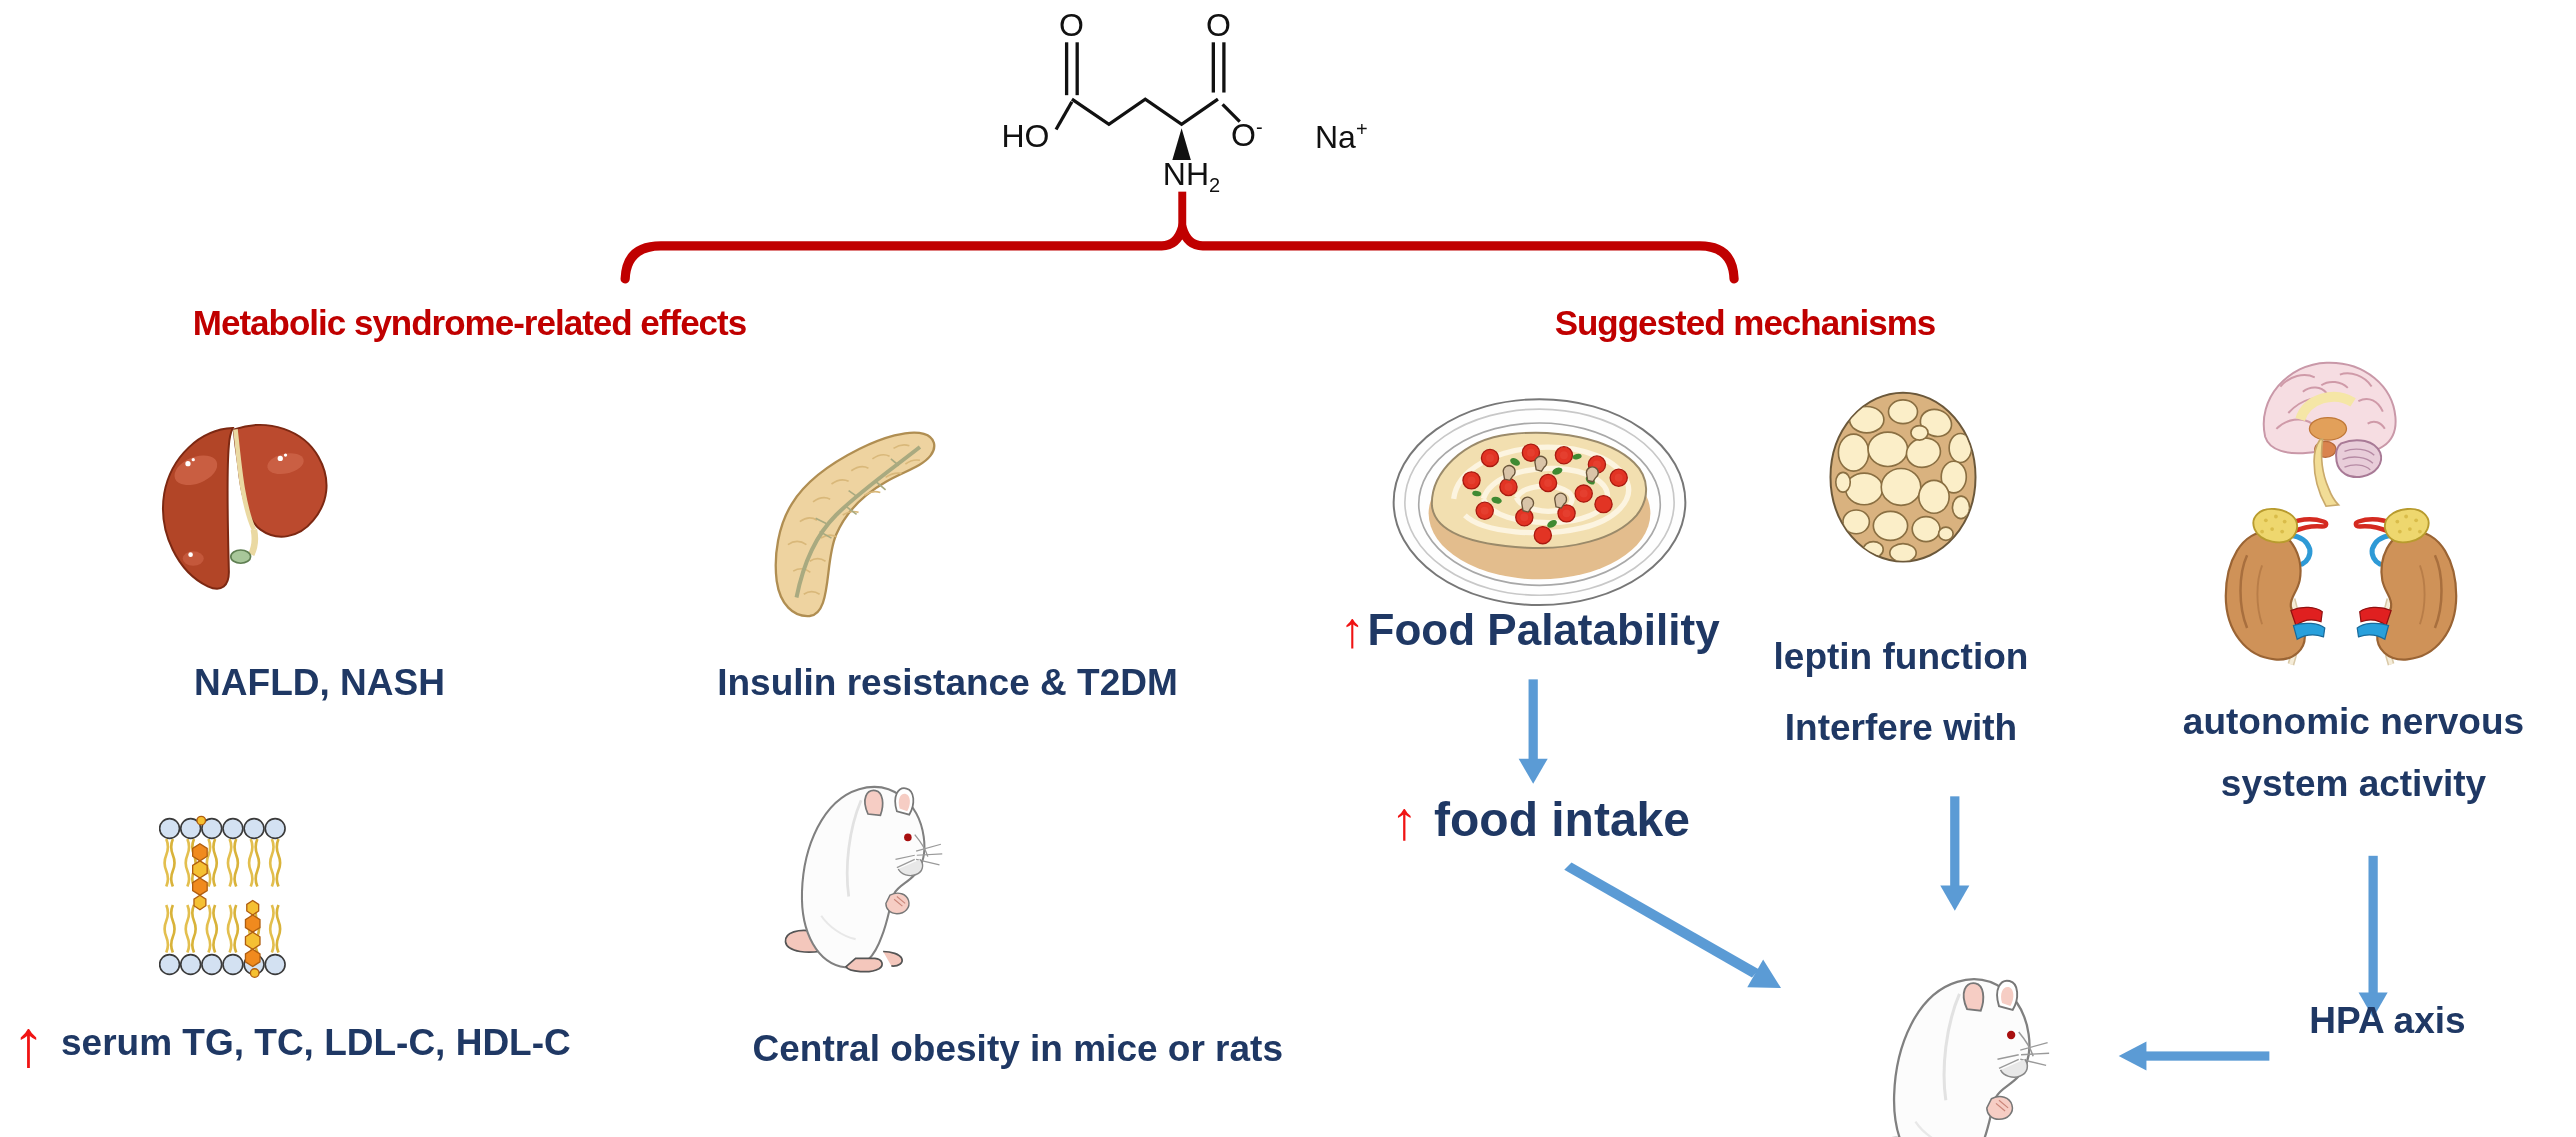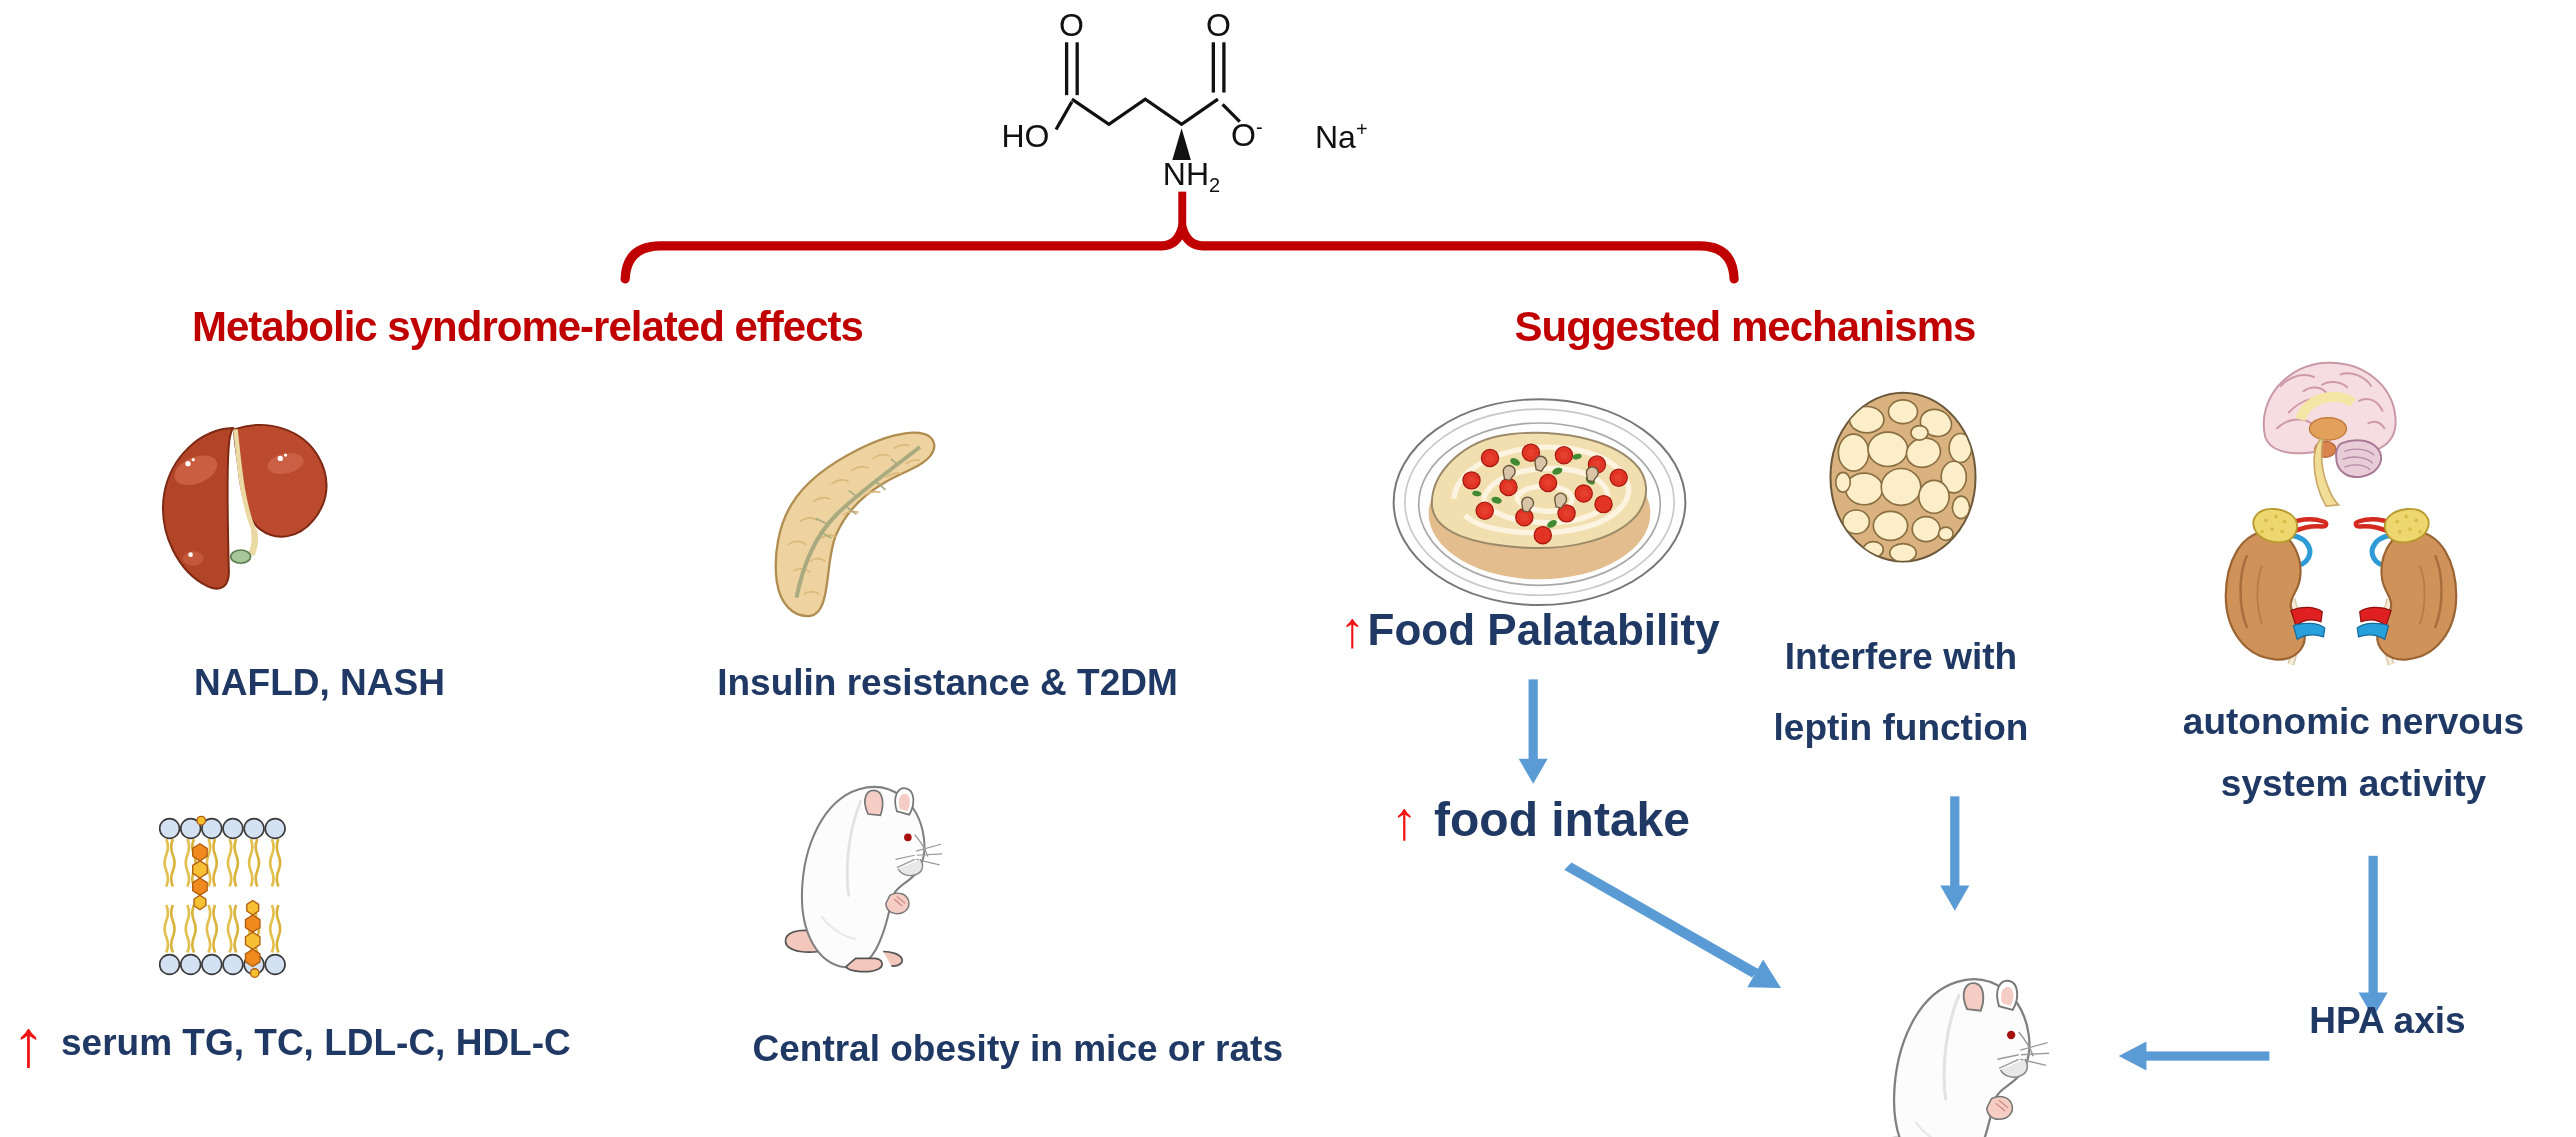--- a/index.html
+++ b/index.html
@@ -5,21 +5,21 @@
   html,body{margin:0;padding:0;}
   body{
     width:2576px;height:1138px;position:relative;overflow:hidden;
     background:#ffffff;
     font-family:"Liberation Sans", sans-serif;
   }
   .abs{position:absolute;}
   .art{position:absolute;}
   svg{display:block;}
   .heading{
-    position:absolute;color:#c00000;font-weight:bold;font-size:42px;
+    position:absolute;color:#c00000;font-weight:bold;font-size:35px;
     letter-spacing:-1px;text-align:center;white-space:nowrap;
   }
   .lbl{
     position:absolute;color:#1f3864;font-weight:bold;font-size:37px;
     text-align:center;white-space:nowrap;
   }
   .lbl.multiline{white-space:normal;}
   .atom{
     position:absolute;color:#111111;font-size:32px;font-weight:normal;
     text-align:center;white-space:nowrap;
@@ -340,22 +340,22 @@
       <ellipse cx="96" cy="206" rx="26" ry="22"></ellipse>
         <ellipse cx="150" cy="211" rx="21" ry="19"></ellipse>
       <ellipse cx="115" cy="247" rx="20" ry="14"></ellipse>
         <ellipse cx="70" cy="242" rx="15" ry="12"></ellipse>
       <ellipse cx="180" cy="218" rx="11" ry="10"></ellipse>
         <ellipse cx="140" cy="65" rx="13" ry="11"></ellipse>
       <ellipse cx="24" cy="140" rx="11" ry="15"></ellipse>
     </g>
   </svg>
   <div class="lbl multiline" style="left:1729px;top:621px;width:344px;line-height:71px;font-size:37px;">
+    <div>leptin function</div>
     <div>Interfere with</div>
-    <div>leptin function</div>
   </div>
 
   <svg class="art" style="left:2242px;top:352px;" width="162" height="159" viewBox="0 0 245 240">
     <path d="M35,128 C22,70 70,18 128,16 C186,14 228,52 232,98 C234,120 226,134 214,142 C200,152 185,152 176,150 C150,145 120,150 100,152 C70,155 42,150 35,128 Z" fill="#f6dde2" stroke="#c998a8" stroke-width="3"></path>
     <g stroke="#cf9aa8" stroke-width="3" fill="none">
       <path d="M58,52 C72,36 94,30 110,38"></path>
         <path d="M70,92 C90,70 116,64 136,74"></path>
       <path d="M148,34 C164,28 186,36 196,52"></path>
         <path d="M176,74 C192,66 206,74 213,90"></path>
       <path d="M52,116 C68,100 90,98 106,108"></path>

